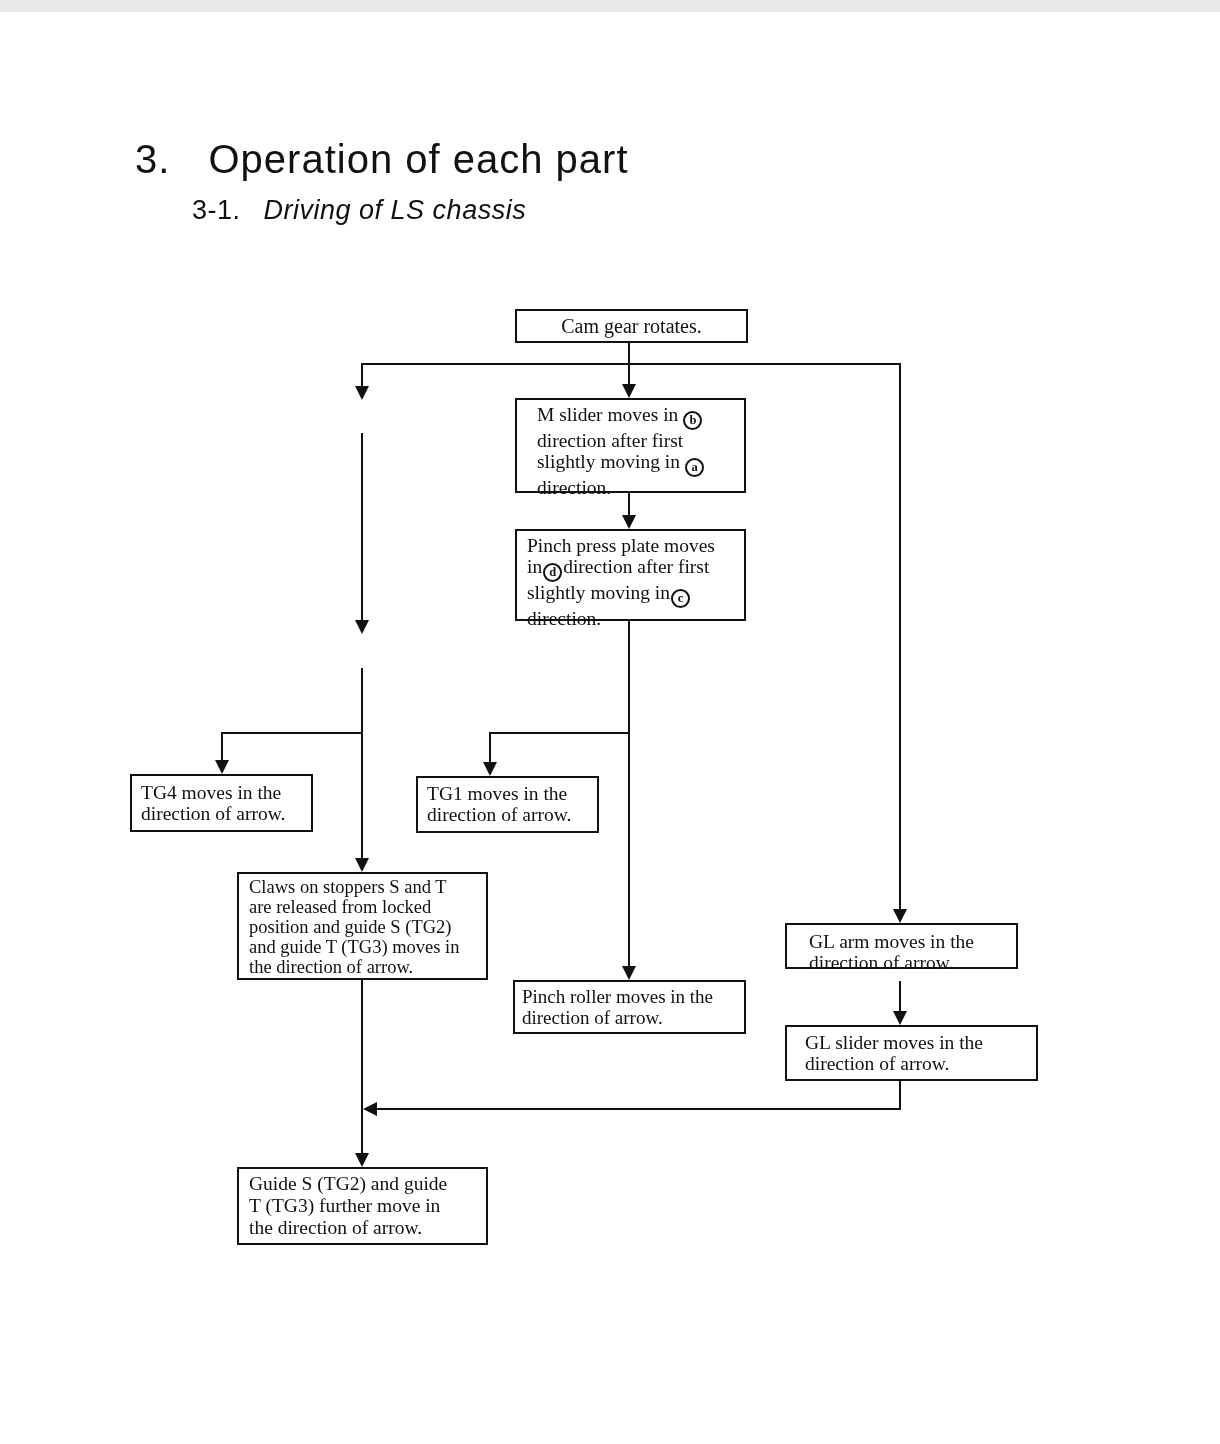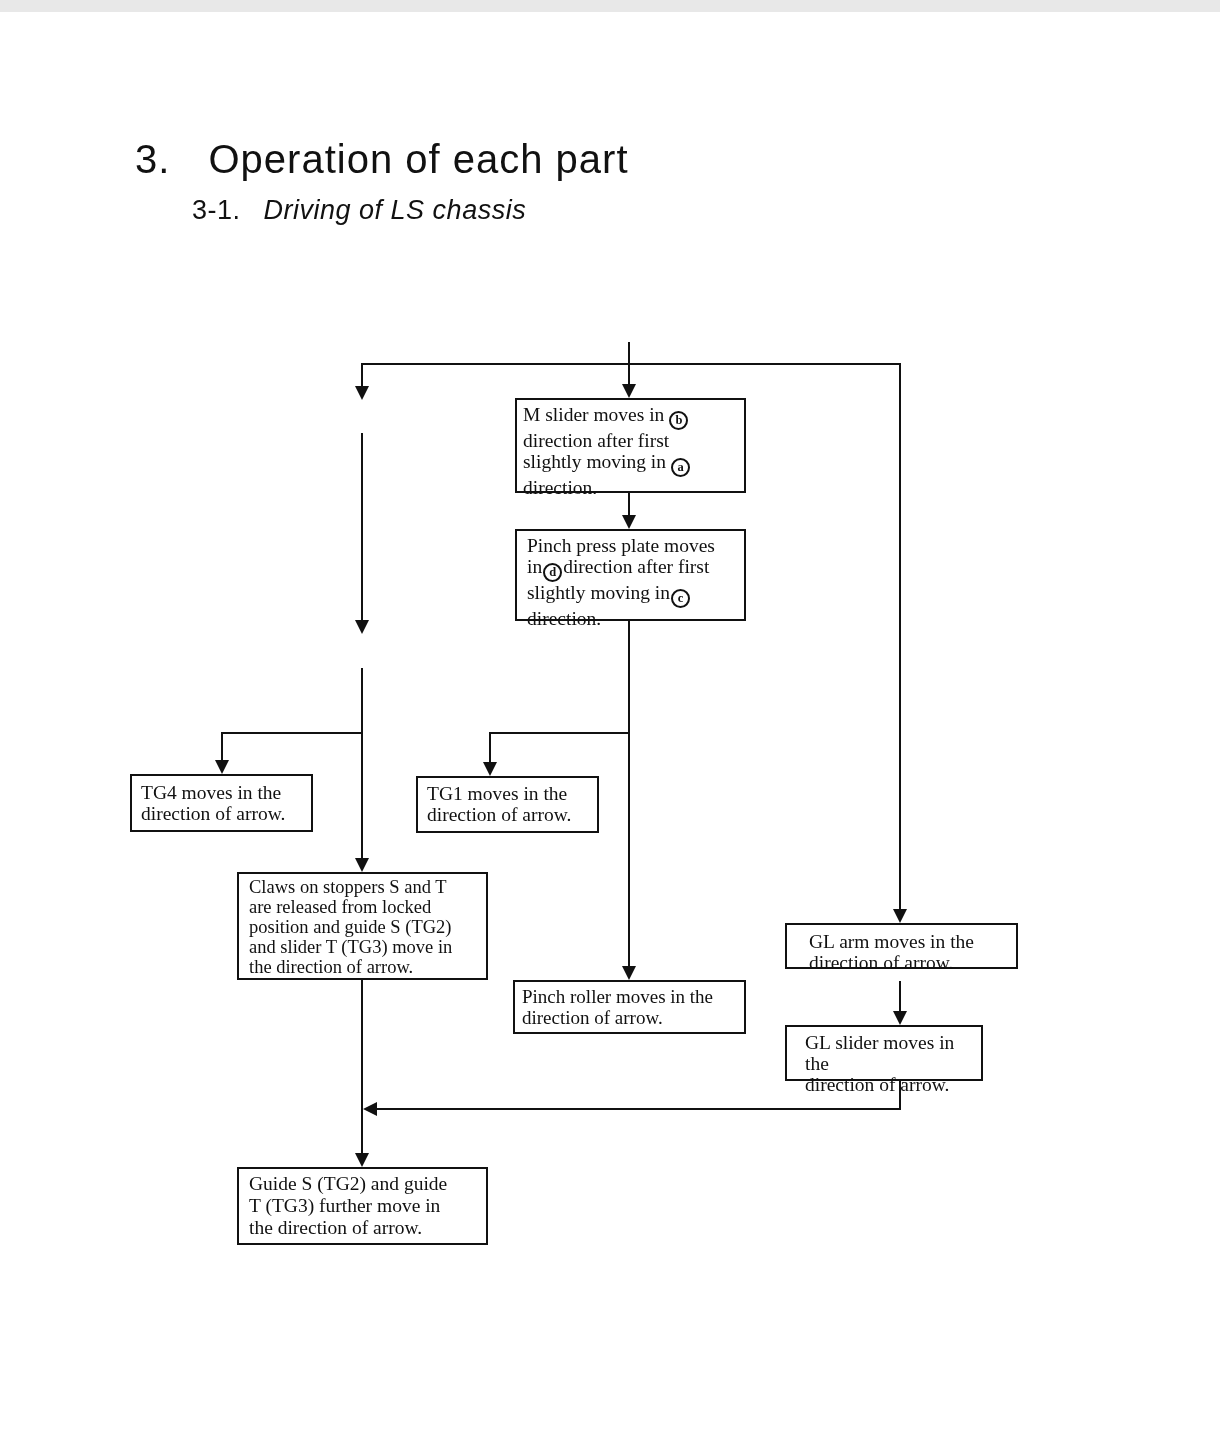--- a/index.html
+++ b/index.html
@@ -34,29 +34,29 @@
     border:2px solid #111;
     background:#fff;
     box-sizing:border-box;
     font-size:19.5px;
     line-height:21px;
   }
   .node.center{display:flex;align-items:center;justify-content:center;font-size:20px;}
   .node.ml{padding:4px 8px 0 14px;}
   #n-cam       {left:515px;top:297px;width:233px;height:34px;}
   #n-lsarm     {left:248px;top:388px;width:230px;height:33px;}
-  #n-mslider   {left:515px;top:386px;width:231px;height:95px;padding-left:6px;}
+  #n-mslider   {left:515px;top:386px;width:231px;height:95px;padding-left:20px;}
   #n-pinchpress{left:515px;top:517px;width:231px;height:92px;padding-left:10px;}
   #n-lschassis {left:248px;top:622px;width:230px;height:34px;}
   #n-tg4       {left:130px;top:762px;width:183px;height:58px;padding:6px 6px 0 9px;}
   #n-tg1       {left:416px;top:764px;width:183px;height:57px;padding:5px 6px 0 9px;}
   #n-claws     {left:237px;top:860px;width:251px;height:108px;font-size:18.5px;line-height:20px;padding:3px 6px 0 10px;}
   #n-pinchroller{left:513px;top:968px;width:233px;height:54px;padding:4px 4px 0 7px;font-size:19px;}
   #n-glarm     {left:785px;top:911px;width:233px;height:46px;padding:6px 6px 0 22px;}
-  #n-glslider  {left:785px;top:1013px;width:198px;height:56px;padding:5px 6px 0 18px;}
+  #n-glslider  {left:785px;top:1013px;width:253px;height:56px;padding:5px 6px 0 18px;}
   #n-guides    {left:237px;top:1155px;width:251px;height:78px;line-height:22px;padding:4px 6px 0 10px;}
 
   
   .circ{
     display:inline-flex;align-items:center;justify-content:center;
     width:15px;height:15px;
     border:2px solid #111;border-radius:50%;
     font-size:12.5px;font-weight:bold;line-height:1;
     vertical-align:-3px;
     margin:0 1px;
@@ -109,20 +109,23 @@
 
   <div class="heading">
     <span class="num">3.</span>
     <span class="ttl">Operation of each part</span>
   </div>
   <div class="subheading">
     <span class="num">3-1.</span>
     <span class="ttl">Driving of LS chassis</span>
   </div>
 
+  <div class="node center" id="n-cam">
+    <span>Cam gear rotates.</span>
+  </div>
 
 
   <div class="node ml" id="n-mslider">
     <div><span>M slider moves in</span><span class="circ sp">b</span></div>
     <div>direction after first</div>
     <div><span>slightly moving in</span><span class="circ sp">a</span></div>
     <div>direction.</div>
   </div>
 
   <div class="node ml" id="n-pinchpress">
@@ -140,21 +143,21 @@
 
   <div class="node ml" id="n-tg1">
     <div>TG1 moves in the</div>
     <div>direction of arrow.</div>
   </div>
 
   <div class="node ml" id="n-claws">
     <div>Claws on stoppers S and T</div>
     <div>are released from locked</div>
     <div>position and guide S (TG2)</div>
-    <div>and slider T (TG3) move in</div>
+    <div>and guide T (TG3) moves in</div>
     <div>the direction of arrow.</div>
   </div>
 
   <div class="node ml" id="n-pinchroller">
     <div>Pinch roller moves in the</div>
     <div>direction of arrow.</div>
   </div>
 
   <div class="node ml" id="n-glarm">
     <div>GL arm moves in the</div>

